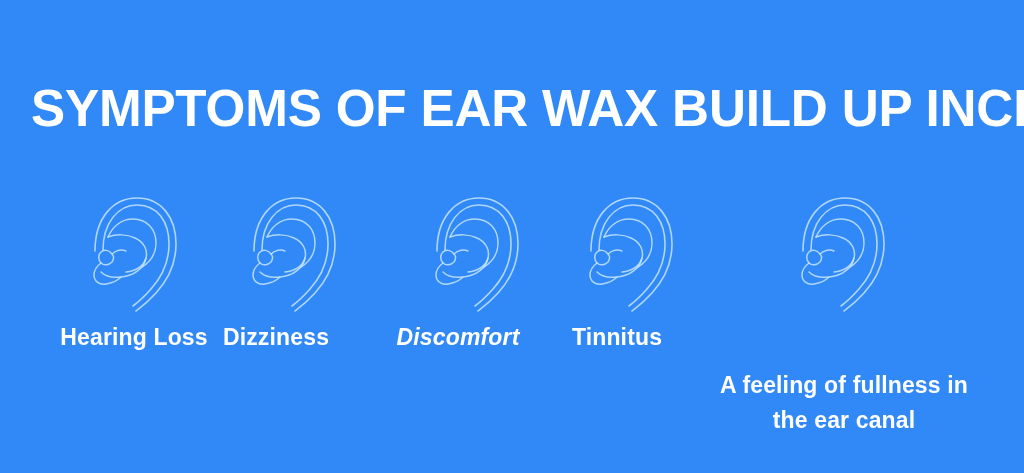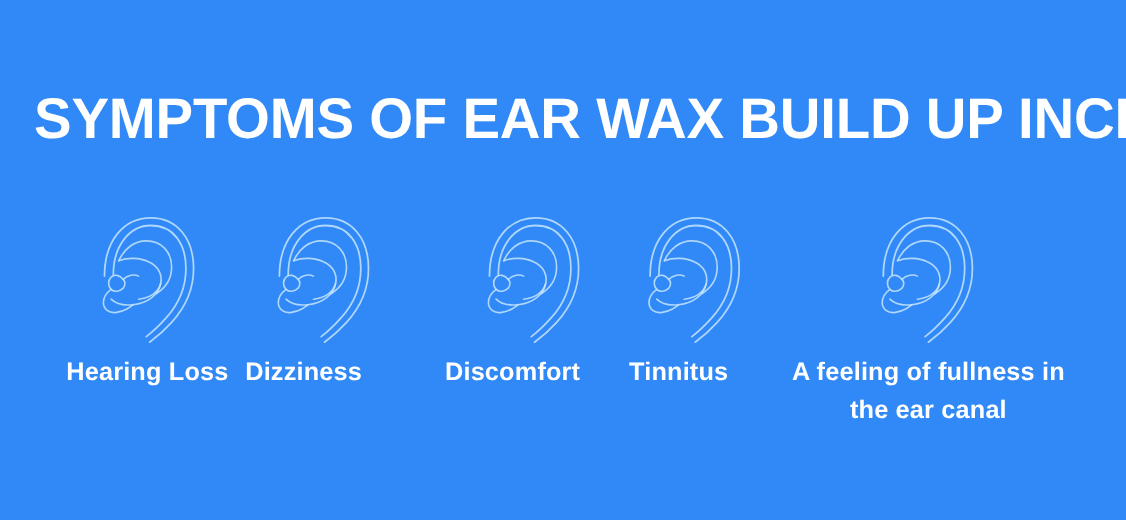--- a/index.html
+++ b/index.html
@@ -85,31 +85,31 @@
 
   
   #symptom-0 { left: 40px;  width: 150px; }
   #symptom-0 .ear-icon    { left: 50px; }
   #symptom-0 .symptom-label { left: -2px; width: 192px; }
 
   #symptom-1 { left: 212px; width: 126px; }
   #symptom-1 .ear-icon    { left: 37px; }
   #symptom-1 .symptom-label { left: -16px; width: 160px; }
 
-  #symptom-2 { left: 392px; width: 148px; }
+  #symptom-2 { left: 384px; width: 148px; font-style: italic; }
   #symptom-2 .ear-icon    { left: 48px; }
   #symptom-2 .symptom-label { left: 0px; width: 148px; }
 
   #symptom-3 { left: 562px; width: 108px; }
   #symptom-3 .ear-icon    { left: 24px; }
   #symptom-3 .symptom-label { left: -12px; width: 134px; }
 
   #symptom-4 { left: 706px; width: 276px; }
   #symptom-4 .ear-icon    { left: 92px; }
-  #symptom-4 .symptom-label { left: 0px; width: 276px; }
+  #symptom-4 .symptom-label { left: 0px; width: 276px; margin-top: 48px; }
 </style>
 </head>
 <body>
 
 <div id="banner">
 
   <div id="title">SYMPTOMS OF EAR WAX BUILD UP INCLUDE..</div>
 
   <div id="symptom-row">
 

